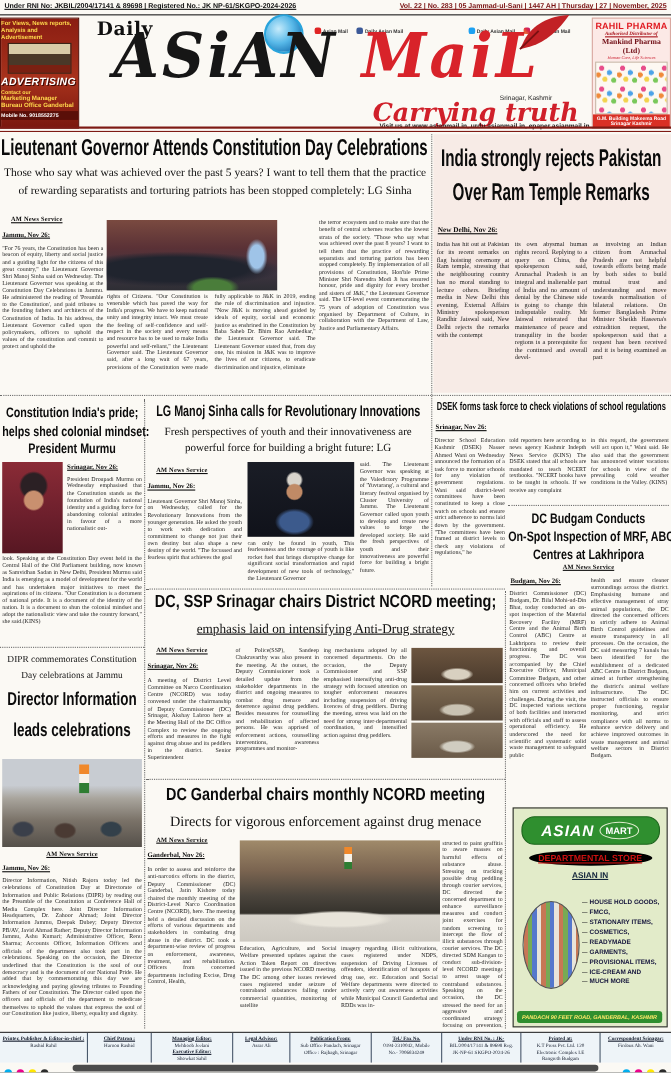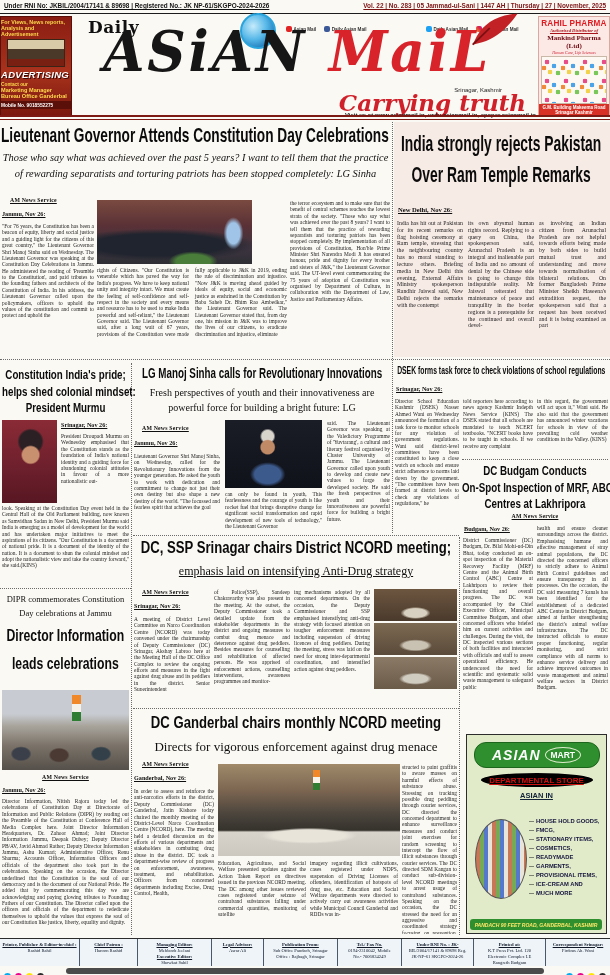--- a/index.html
+++ b/index.html
@@ -119,21 +119,21 @@
   <div class="abs dotted-h" style="left:133px;top:535px;width:326px;"></div>
   <div class="abs dotted-h" style="left:133px;top:708px;width:326px;"></div>
   <div class="abs dotted-h" style="left:462px;top:459px;width:146px;"></div>
   <div class="abs dotted-v" style="left:131px;top:363px;height:572px;"></div>
   <div class="abs dotted-v" style="left:392px;top:122px;height:411px;"></div>
   <div class="abs dotted-v" style="left:459px;top:537px;height:398px;"></div>
 
   <div class="abs hl cond" style="left:1px;top:123px;width:596px;font-size:21px;transform:scaleX(.65);">
       <span class="ln">Lieutenant Governor Attends Constitution Day Celebrations</span>
     </div>
-  <div class="abs subhead" style="left:2px;top:150px;width:387px;font-size:10.4px;font-style:italic;">Those who say what was achieved over the past 5 years? I want to tell them that the practice of rewarding separatists and torturing patriots has been stopped completely: LG Sinha</div>
+  <div class="abs subhead" style="left:2px;top:150px;width:387px;font-size:10.4px;">Those who say what was achieved over the past 5 years? I want to tell them that the practice of rewarding separatists and torturing patriots has been stopped completely: LG Sinha</div>
   <div class="abs byline" style="left:10px;top:197px;">AM News Service</div>
   <div class="abs dateline" style="left:2px;top:210px;">Jammu, Nov 26:</div>
   <div class="abs body-txt" style="left:2px;top:223px;width:92px;height:132px;">"For 76 years, the Constitution has been a beacon of equity, liberty and social justice and a guiding light for the citizens of this great country," the Lieutenant Governor Shri Manoj Sinha said on Wednesday. The Lieutenant Governor was speaking at the Constitution Day Celebrations in Jammu. He administered the reading of 'Preamble to the Constitution', and paid tributes to the founding fathers and architects of the Constitution of India. In his address, the Lieutenant Governor called upon the policymakers, officers to uphold the values of the constitution and commit to protect and uphold the</div>
   <div class="abs photo" style="left:97px;top:200px;width:155px;height:64px;background:radial-gradient(ellipse 16px 26px at 88% 52%,#9fc4e8 0 40%,transparent 62%),radial-gradient(ellipse 34px 14px at 62% 96%,#4a7d3a 0 50%,transparent 72%),radial-gradient(ellipse 120px 20px at 40% 70%,#20242e 0 55%,transparent 80%),linear-gradient(180deg,#7a4a40,#5a3136 40%,#3d3440 75%,#2e2e34);"></div>
   <div class="abs body-txt" style="left:97px;top:267px;width:190px;height:88px;column-count:2;column-gap:6px;">rights of Citizens. "Our Constitution is venerable which has paved the way for India's progress. We have to keep national unity and integrity intact. We must create the feeling of self-confidence and self-respect in the society and every means and resource has to be used to make India powerful and self-reliant," the Lieutenant Governor said. The Lieutenant Governor said, after a long wait of 67 years, provisions of the Constitution were made fully applicable to J&amp;K in 2019, ending the rule of discrimination and injustice. "Now J&amp;K is moving ahead guided by ideals of equity, social and economic justice as enshrined in the Constitution by Baba Saheb Dr. Bhim Rao Ambedkar," the Lieutenant Governor said. The Lieutenant Governor stated that, from day one, his mission in J&amp;K was to improve the lives of our citizens, to eradicate discrimination and injustice, eliminate</div>
   <div class="abs body-txt" style="left:290px;top:200px;width:100px;height:155px;">the terror ecosystem and to make sure that the benefit of central schemes reaches the lowest strata of the society. "Those who say what was achieved over the past 8 years? I want to tell them that the practice of rewarding separatists and torturing patriots has been stopped completely. By implementation of all provisions of Constitution, Hon'ble Prime Minister Shri Narendra Modi Ji has ensured honour, pride and dignity for every brother and sisters of J&amp;K," the Lieutenant Governor said. The UT-level event commemorating the 75 years of adoption of Constitution was organised by Department of Culture, in collaboration with the Department of Law, Justice and Parliamentary Affairs.</div>
 
   <div class="abs" style="left:394px;top:122px;width:216px;height:235px;background:#f7ebe6;"></div>
   <div class="abs hl cond" style="left:394px;top:128px;width:340px;font-size:22px;line-height:1.42;transform:scaleX(.63);">
     <span class="ln">India strongly rejects Pakistan</span>

